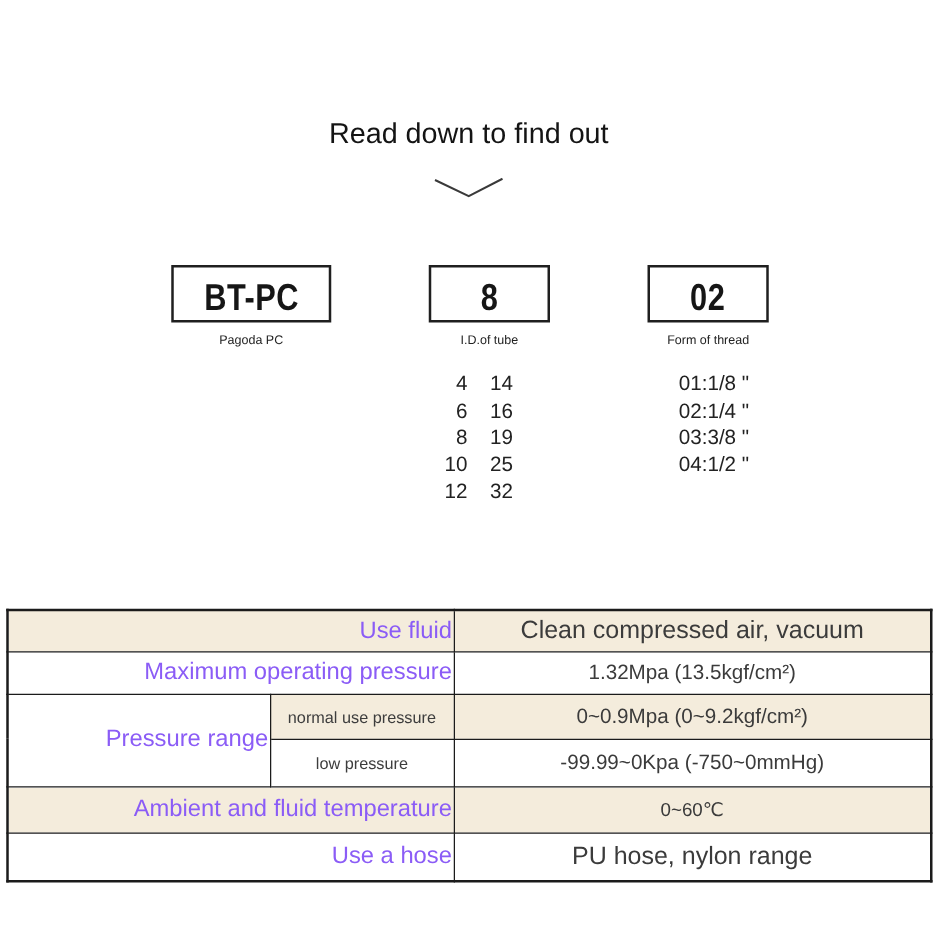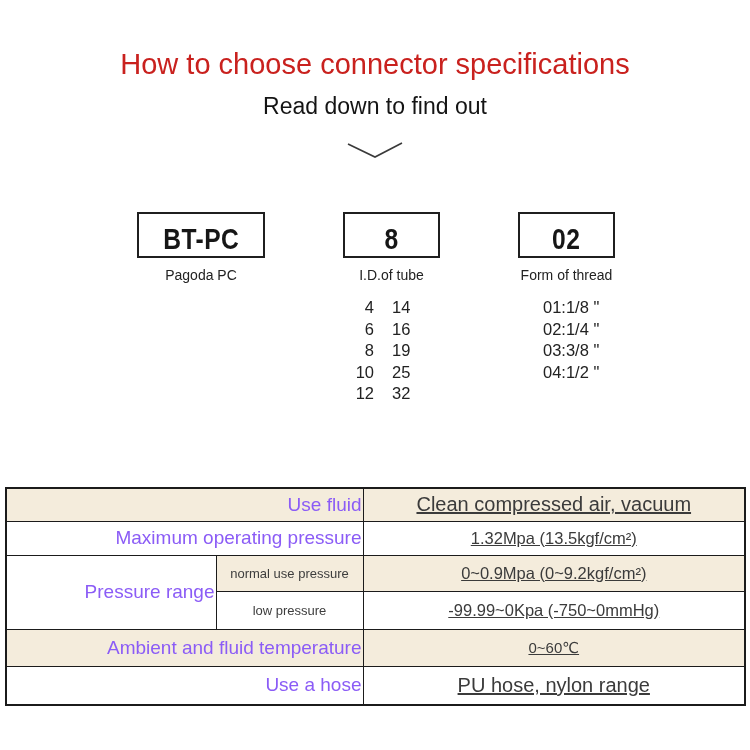--- a/index.html
+++ b/index.html
@@ -54,21 +54,21 @@
     white-space: nowrap;
   }
   .box-1 { left: 137px; width: 128px; }
   .box-2 { left: 343px; width: 97px; }
   .box-3 { left: 518px; width: 97px; }
 
   .box-caption {
     position: absolute;
     top: 267px;
     text-align: center;
-    font-size: 14px;
+    font-size: 10px;
     color: #222222;
   }
   .cap-1 { left: 137px; width: 128px; }
   .cap-2 { left: 343px; width: 97px; }
   .cap-3 { left: 518px; width: 97px; }
 
   
   .tube-list {
     position: absolute;
     left: 350px; top: 297px;
@@ -110,31 +110,30 @@
     font-size: 19px;
     color: #8b5cf6;
     padding-left: 28px;
     text-align: right;
   }
   .sublbl {
     font-size: 13px;
     color: #3d3d3d;
     text-align: center;
   }
-  .val { text-align: center; color: #3b3b3b; text-decoration: underline; }
+  .val { text-align: center; color: #3b3b3b; }
   .val-lg { font-size: 20px; }
   .val-md { font-size: 16.5px; }
   .val-sm { font-size: 15px; }
 </style>
 </head>
 <body>
 
 <div class="canvas">
 
-  <div class="title">How to choose connector specifications</div>
   <div class="subtitle">Read down to find out</div>
 
   <div class="chevron">
     <svg width="56" height="18" viewBox="0 0 56 18">
       <polyline points="1,2 28,15 55,1" fill="none" stroke="#3a3a3a" stroke-width="1.6"></polyline>
     </svg>
   </div>
 
   <div class="code-box box-1">
     <span class="code-text">BT-PC</span>

